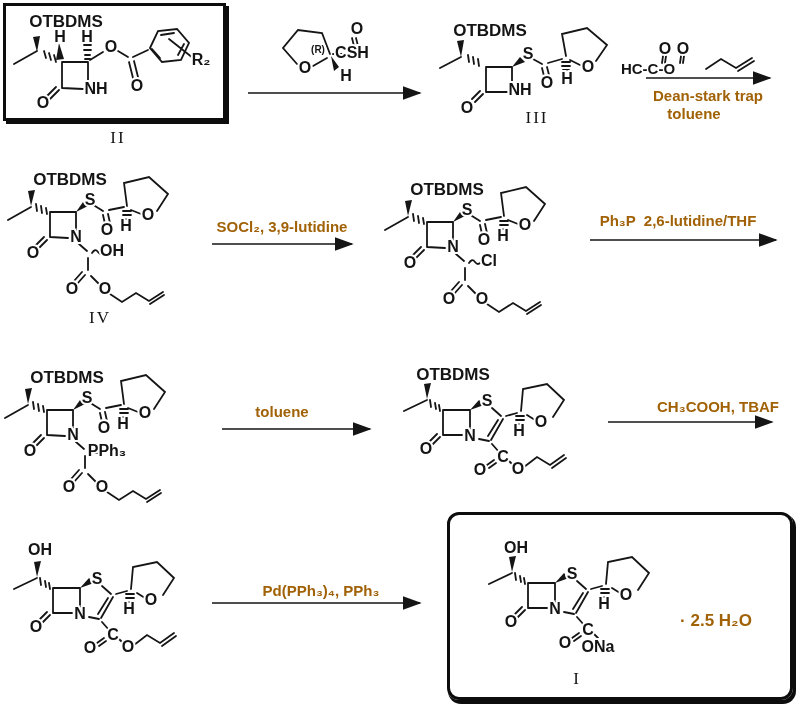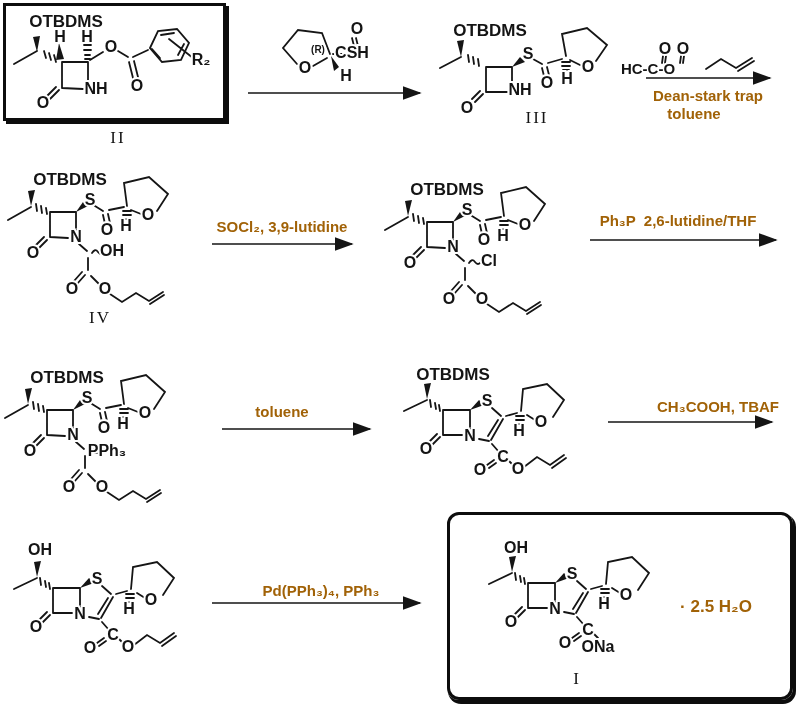--- a/index.html
+++ b/index.html
@@ -9,21 +9,21 @@
   .bond{stroke:#151515;stroke-width:1.8;fill:none;stroke-linecap:round;}
   .wg{fill:#151515;stroke:none;}
   .arrow{stroke:#151515;stroke-width:1.7;}
   .atom{font-family:"Liberation Sans","DejaVu Sans",sans-serif;font-weight:bold;font-size:16px;
         fill:#141414;stroke:#fff;stroke-width:4px;paint-order:stroke;
         text-anchor:middle;dominant-baseline:middle;}
   .roman{font-family:"Liberation Serif","DejaVu Serif",serif;font-weight:normal;font-size:17px;
          letter-spacing:2px;stroke:none;}
   .rlabel{position:absolute;transform:translate(-50%,-50%);white-space:pre;
           font-weight:bold;font-size:15px;color:#a16207;}
-  .hydrate{font-size:17px;}
+  .hydrate{font-size:17px;margin-top:14px;}
   .cbox{position:absolute;border:3px solid #0d0d0d;background:transparent;}
   .box-ii{left:3px;top:3px;width:217px;height:112px;box-shadow:3px 3px 0 0 #0d0d0d;}
   .box-i{left:447px;top:512px;width:340px;height:182px;border-radius:12px;box-shadow:2px 3px 0 1px #0d0d0d;}
 </style>
 </head>
 <body>
 
 <div class="page">
 
   <div class="cbox box-ii"></div>

